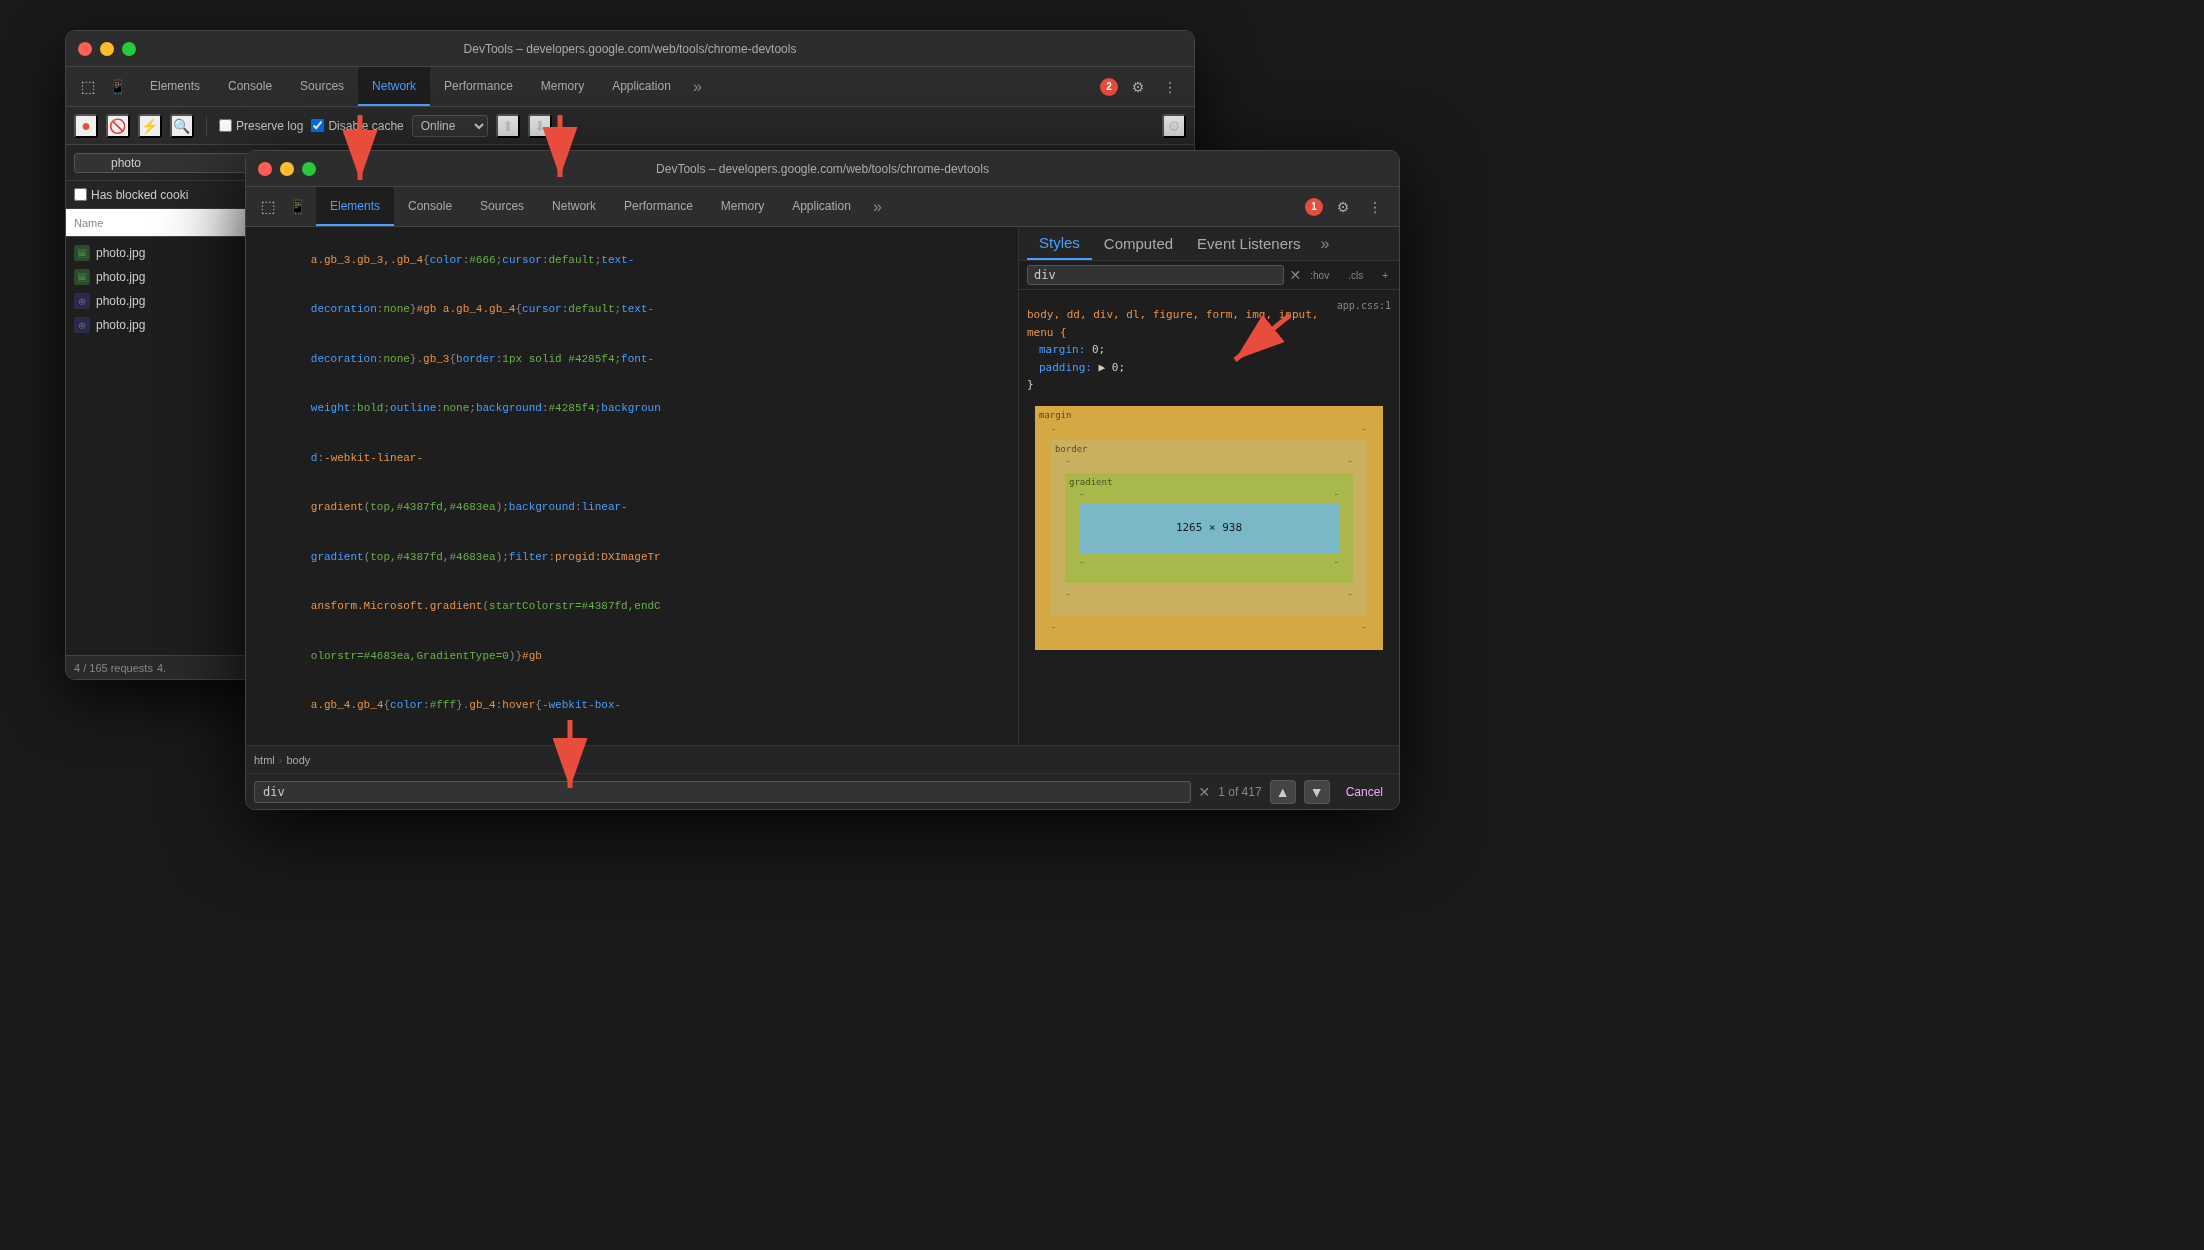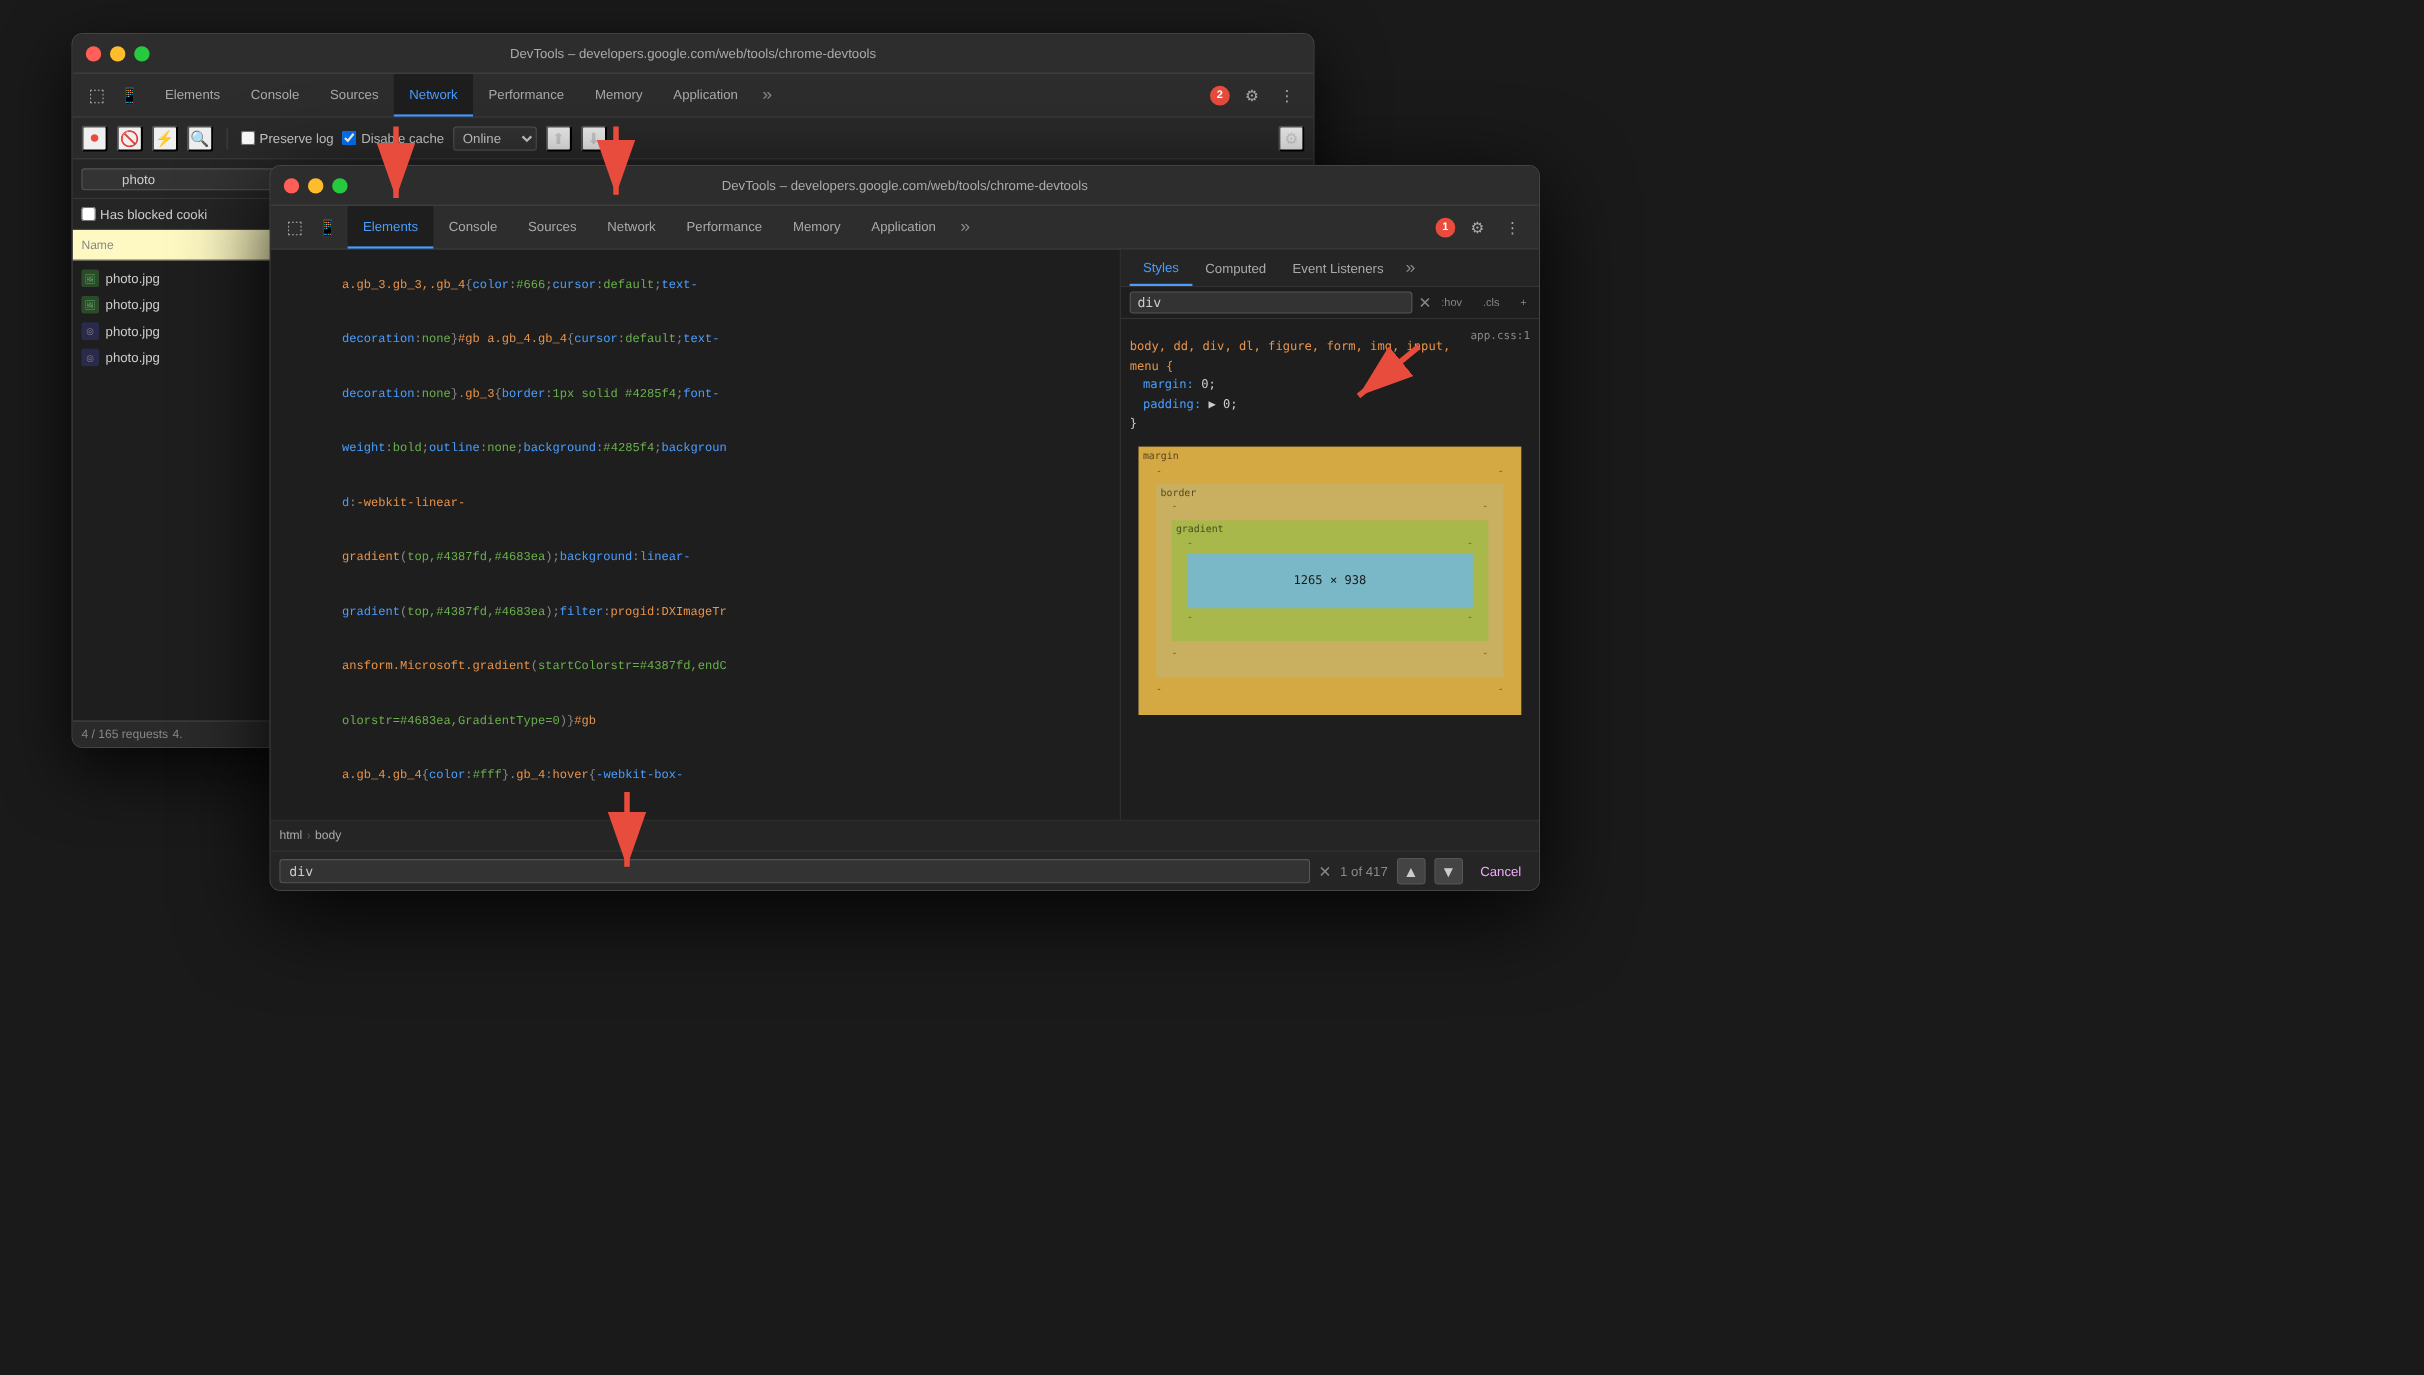--- a/index.html
+++ b/index.html
@@ -178,21 +178,21 @@
     }
 
     .filter-type-btn.active {
       background: #4a9eff;
       color: #fff;
     }
 
     .network-header-row {
       display: flex;
       align-items: center;
-      background: #fef9c3;
+      background: #ffffff;
       border-bottom: 1px solid #444;
       height: 28px;
       padding: 0 8px;
       font-size: 11px;
       color: #888;
     }
 
     .network-list {
       flex: 1;
       overflow-y: auto;
@@ -276,21 +276,21 @@
       background: #252525;
       height: 34px;
       padding: 0 8px;
     }
 
     .styles-tab {
       padding: 0 12px;
       height: 100%;
       display: flex;
       align-items: center;
-      font-size: 12px;
+      font-size: 15px;
       color: #aaa;
       cursor: pointer;
     }
 
     .styles-tab.active {
       color: #4a9eff;
       border-bottom: 2px solid #4a9eff;
     }
 
     .styles-filter {

